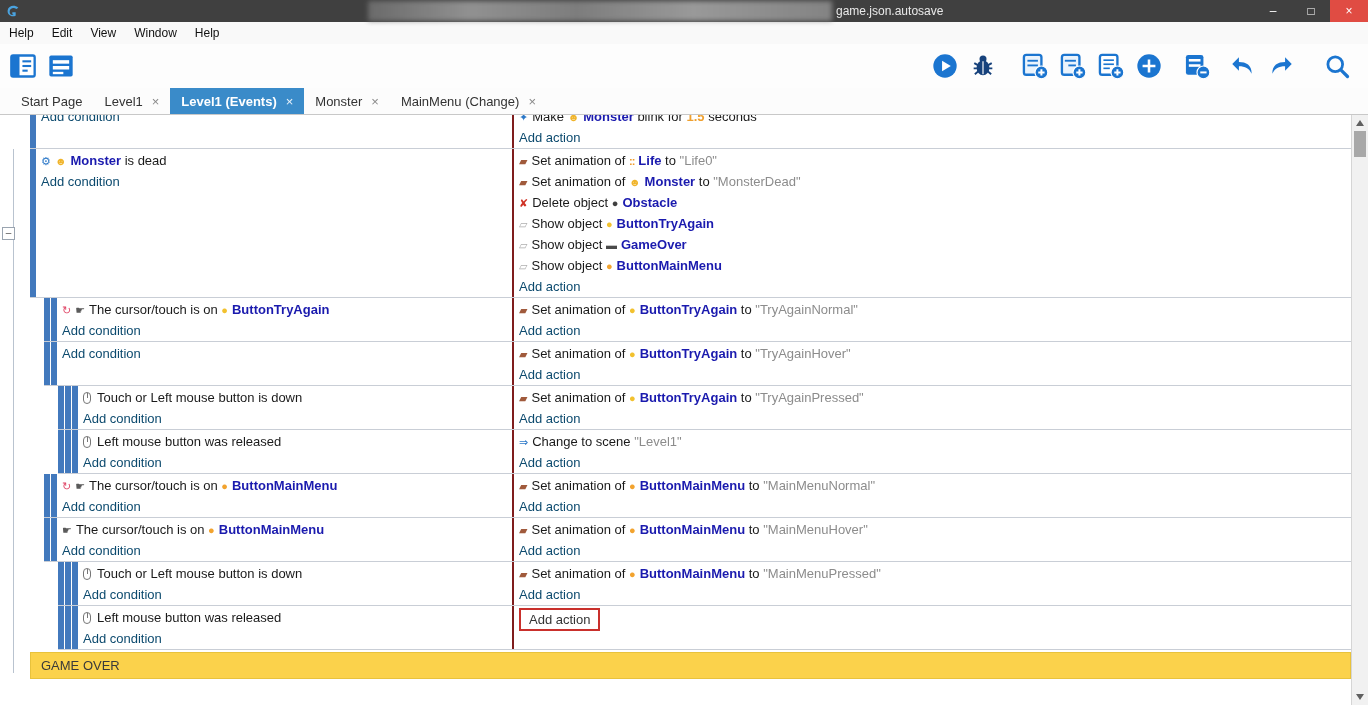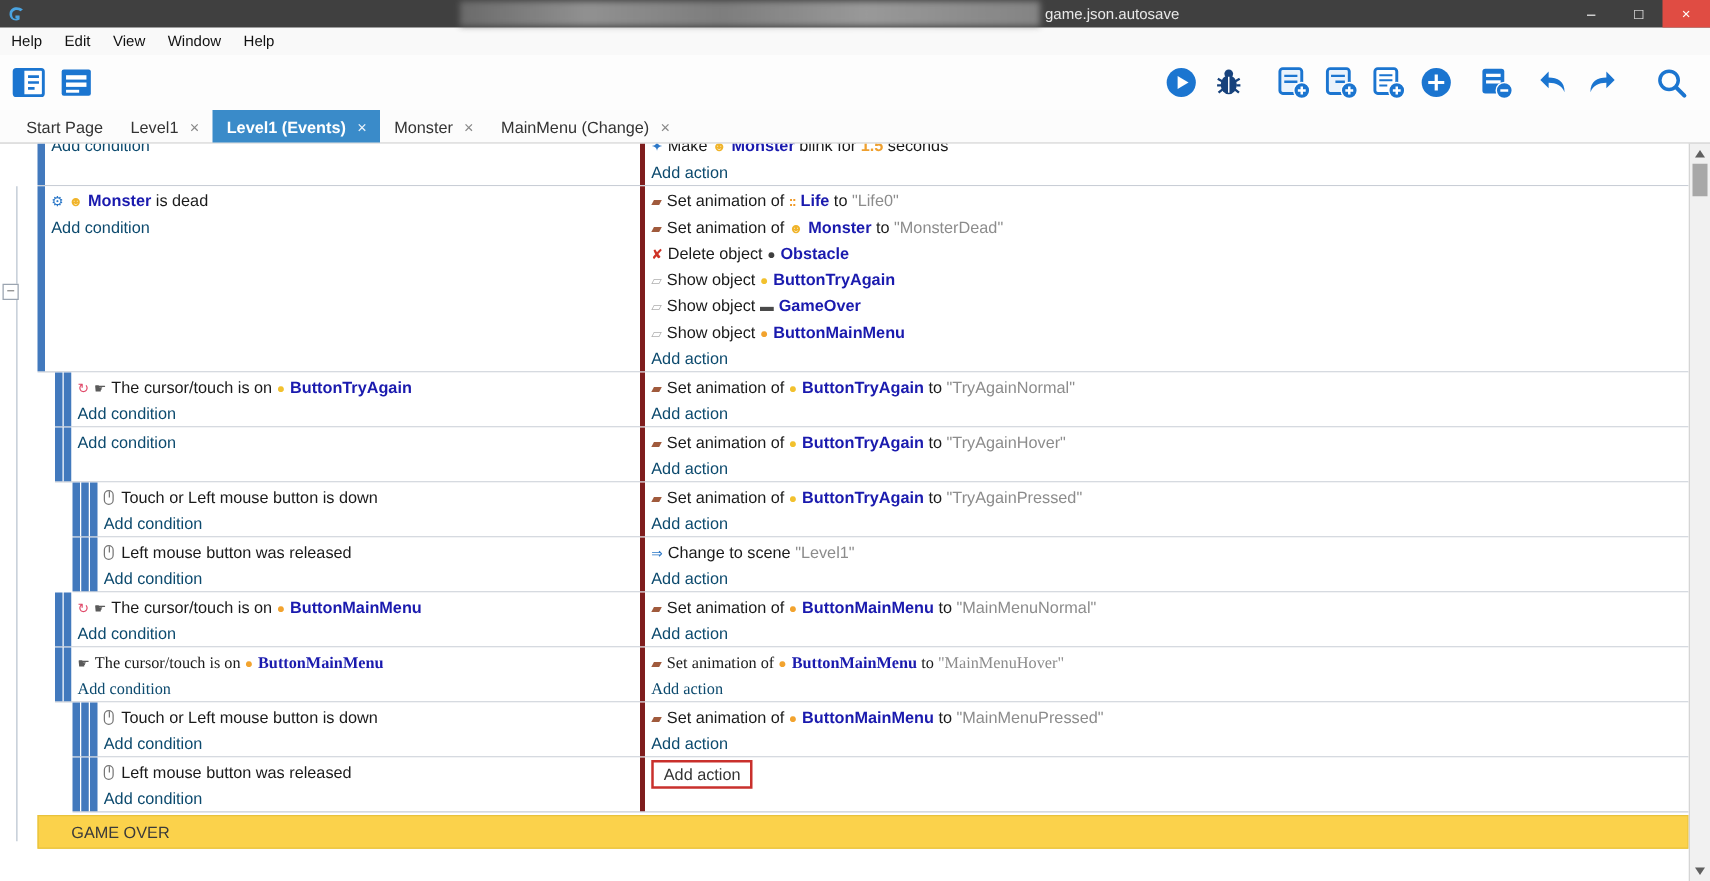--- a/index.html
+++ b/index.html
@@ -43,38 +43,38 @@
   .events-wrap{position:absolute;top:115px;left:0;right:17px;bottom:0;overflow:hidden;background:#fff}
   .rail{position:absolute;left:13px;top:34px;width:1px;height:524px;background:#b9c3cf}
   .fold{position:absolute;left:2px;top:112px;width:13px;height:13px;border:1px solid #9aa4b0;
     background:#fff;color:#555;font-size:10px;line-height:10px;text-align:center}
   .events{position:relative}
   .event{display:flex;border-bottom:1px solid #c9ced6;background:#fff}
   .event:first-child{margin-top:-10px}
   .bars{display:flex;gap:1px}
   .bar{width:6px;background:var(--nest-bar,#4279bd)}
   .cell{padding:1px 4px 0 5px;font-size:13px;color:#1a1a1a}
-  .cell.act{flex:1;border-left:4px solid #7f1d1d}
+  .cell.act{flex:1;border-left:2px solid #7f1d1d}
   .line{line-height:21px;height:21px;white-space:nowrap}
   .seg-t{color:#1a1a1a}
   .seg-o{color:var(--object-text,#1a1aae);font-weight:bold}
   .seg-p{color:#8c8c8c}
   .seg-n{color:#efa02f;font-weight:bold}
   .seg-a{color:#0c4a6e}
   .seg-a.hl{display:inline-block;color:#333;border:2px solid var(--highlight-red,#c9302c);
     background:#fff;padding:1px 8px;line-height:17px;position:relative;top:1px}
   .seg-icon{display:inline-block;margin-right:4px;font-size:11px;vertical-align:baseline}
   .ic-life{font-weight:bold;letter-spacing:-1px}
   .ic-mouse{width:8px;height:12px;border:1px solid #777;border-radius:4px;position:relative;
     vertical-align:-2px;margin-right:6px}
   .ic-mouse::after{content:"";position:absolute;left:3px;top:0;width:1px;height:5px;background:#777}
 
   
   .comment{margin:2px 0 0 30px;height:27px;background:var(--comment-bg,#fbd24b);
-    border:1px solid #e8c23c;display:flex;align-items:center;padding-left:26px;
+    border:1px solid #e8c23c;display:flex;align-items:center;padding-left:10px;
     font-size:13px;color:#3a3a3a}
 
   
   .vscroll{position:absolute;top:115px;right:0;width:17px;bottom:0;background:#f1f1f1;
     border-left:1px solid #d5d5d5}
   .scroll-arrow{position:absolute;left:4px;width:0;height:0;border-left:4px solid transparent;
     border-right:4px solid transparent}
   .scroll-arrow.up{top:5px;border-bottom:6px solid #606060}
   .scroll-arrow.down{bottom:5px;border-top:6px solid #606060}
   .scroll-thumb{position:absolute;left:2px;top:16px;width:12px;height:26px;background:#a8a8a8}
@@ -327,21 +327,21 @@
           </div>
           <div class="cell cond" style="width: 455px;">
             <div class="line"><span class="seg-icon ic-cycle" style="color: rgb(224, 72, 104);">↻</span><span class="seg-icon ic-cursor" style="color: rgb(90, 90, 90);">☛</span><span class="seg-t">The cursor/touch is on </span><span class="seg-icon ic-btnO" style="color: rgb(242, 163, 46);">●</span><span class="seg-o">ButtonMainMenu</span></div>
             <div class="line"><span class="seg-a">Add condition</span></div>
           </div>
           <div class="cell act">
             <div class="line"><span class="seg-icon ic-anim" style="color: rgb(160, 90, 60);">▰</span><span class="seg-t">Set animation of </span><span class="seg-icon ic-btnO" style="color: rgb(242, 163, 46);">●</span><span class="seg-o">ButtonMainMenu</span><span class="seg-t"> to </span><span class="seg-p">"MainMenuNormal"</span></div>
             <div class="line"><span class="seg-a">Add action</span></div>
           </div>
         </div>
-        <div class="event" style="margin-left: 44px; font-family: Liberation Serif, serif;">
+        <div class="event" style="margin-left: 44px;">
           <div class="bars">
             <div class="bar"></div>
             <div class="bar"></div>
           </div>
           <div class="cell cond" style="width: 455px;">
             <div class="line"><span class="seg-icon ic-cursor" style="color: rgb(90, 90, 90);">☛</span><span class="seg-t">The cursor/touch is on </span><span class="seg-icon ic-btnO" style="color: rgb(242, 163, 46);">●</span><span class="seg-o">ButtonMainMenu</span></div>
             <div class="line"><span class="seg-a">Add condition</span></div>
           </div>
           <div class="cell act">
             <div class="line"><span class="seg-icon ic-anim" style="color: rgb(160, 90, 60);">▰</span><span class="seg-t">Set animation of </span><span class="seg-icon ic-btnO" style="color: rgb(242, 163, 46);">●</span><span class="seg-o">ButtonMainMenu</span><span class="seg-t"> to </span><span class="seg-p">"MainMenuHover"</span></div>

